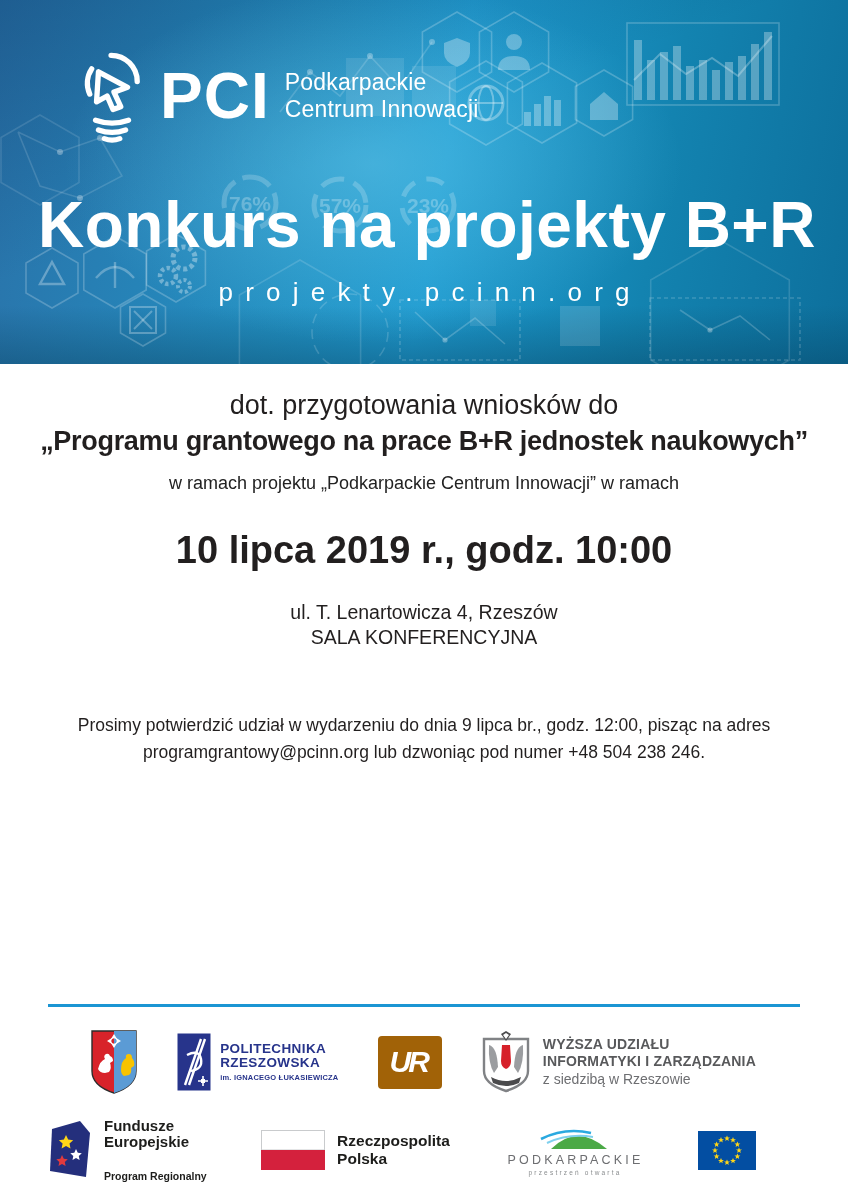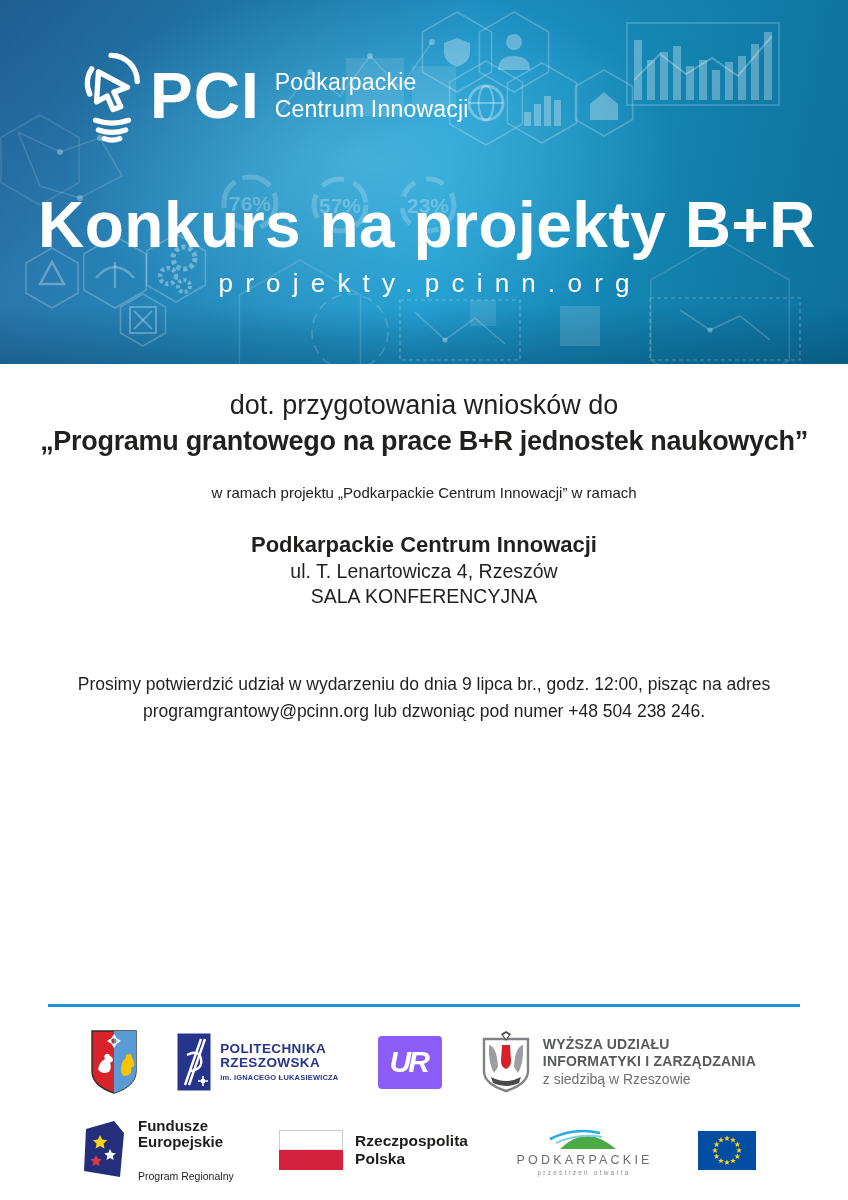--- a/index.html
+++ b/index.html
@@ -16,74 +16,74 @@
       linear-gradient(to top, rgba(6,62,92,.40), rgba(6,62,92,0) 16%),
       linear-gradient(160deg, rgba(12,60,105,.38), rgba(12,60,105,0) 42%),
       linear-gradient(100deg, #2a72a9 0%, #2390c2 36%, #1f9bd0 52%, #1383b0 76%, #0d6f9c 100%);
     overflow:hidden;
   }
   .banner-decor{position:absolute;top:0;left:0;}
   .brand{position:absolute;top:48px;left:82px;display:flex;align-items:center;}
   .brand-icon{width:62px;height:96px;}
   .brand-acronym{
     color:#fff;font-size:64px;font-weight:700;letter-spacing:1px;
-    margin-left:6px;line-height:1;
+    margin-left:16px;line-height:1;
   }
   .brand-name{
     color:#fff;font-size:23px;font-weight:400;line-height:1.18;
     margin-left:15px;letter-spacing:.2px;
   }
   .banner-title{
     position:absolute;top:190px;left:0;width:100%;margin:3px;text-align:center;
     color:#fff;font-size:64px;font-weight:800;letter-spacing:.5px;line-height:1;
   }
   .banner-url{
-    position:absolute;top:268px;left:0;width:100%;text-align:center;
+    position:absolute;top:277px;left:0;width:100%;text-align:center;
     color:#fff;font-size:26px;font-weight:300;letter-spacing:.47em;text-indent:.47em;
   }
   
   .content{position:absolute;top:364px;left:0;width:848px;text-align:center;}
   .invite-heading{
     margin:64px 0 0 0;font-size:42px;font-weight:300;line-height:1.22;
     letter-spacing:.5px;color:#1d1c1e;
   }
   .subject-intro{margin-top:26px;font-size:27px;font-weight:300;}
   .subject-program{margin-top:5px;font-size:27px;font-weight:700;letter-spacing:-.3px;}
-  .context{margin-top:26px;font-size:15px;font-weight:400;line-height:1.32;color:#222;}
+  .context{margin-top:15px;font-size:18px;font-weight:400;line-height:1.32;color:#222;}
   .datetime{margin-top:33px;font-size:38px;font-weight:700;}
   .venue{margin-top:28px;line-height:1.28;}
   .venue-name{font-size:22px;font-weight:700;}
   .venue-line{font-size:19.5px;font-weight:400;}
   .rsvp{margin-top:62px;font-size:17.5px;line-height:1.55;text-align:center;}
   .divider{
     position:absolute;top:1004px;left:48px;width:752px;height:3px;
     background:#1b95d3;border:none;
   }
   
   .partners{position:absolute;top:1022px;left:0;width:848px;}
   .partners-row{
     display:flex;align-items:center;justify-content:space-between;
     padding:0 92px 0 90px;height:80px;gap:12px;
   }
-  .partners-row.second{margin-top:8px;padding:0 92px 0 80px;}
+  .partners-row.second{margin-top:8px;padding:0 92px 0 46px;}
   .logo-block{display:flex;align-items:center;}
   .pr-text{margin-left:9px;color:#27348b;line-height:1.1;text-align:left;}
   .pr-main{font-size:13.5px;font-weight:700;letter-spacing:.4px;}
   .pr-sub{font-size:7.5px;font-weight:700;margin-top:3px;letter-spacing:.2px;}
   .ur-box{
-    width:64px;height:53px;background:#8b5cf6;border-radius:4px;
+    width:64px;height:53px;background:#a16207;border-radius:4px;
     display:flex;align-items:center;justify-content:center;
   }
   .ur-mark{color:#fff;font-size:30px;font-weight:700;font-style:italic;letter-spacing:-3px;padding-right:3px;}
   .wsiiz-text{margin-left:12px;color:#58595b;line-height:1.25;text-align:left;}
   .wsiiz-main{font-size:14px;font-weight:700;letter-spacing:.2px;}
   .wsiiz-sub{font-size:14px;font-weight:400;color:#6d6e71;}
   .fe-text{margin-left:10px;text-align:left;line-height:1.1;color:#1d1d1b;}
   .fe-main{font-size:15px;font-weight:700;}
-  .fe-sub{font-size:10.5px;font-weight:400;margin-top:20px;}
+  .fe-sub{font-size:10.5px;font-weight:700;margin-top:20px;}
   .pl-text{margin-left:12px;text-align:left;line-height:1.15;color:#1d1d1b;}
   .pl-main{font-size:15.5px;font-weight:700;}
   .pk-block{display:flex;flex-direction:column;align-items:center;}
   .pk-main{font-size:12.5px;font-weight:400;letter-spacing:3.2px;color:#6d6e71;margin-top:2px;text-indent:3.2px;}
   .pk-sub{font-size:6.5px;letter-spacing:2.2px;color:#8a8d8f;margin-top:2px;text-indent:2.2px;}
   .ue-text{margin-right:12px;text-align:right;line-height:1.12;color:#1d1d1b;}
   .ue-main{font-size:15.5px;font-weight:700;}
   .ue-sub{font-size:11px;font-weight:700;margin-top:3px;}
 </style>
 </head>
@@ -232,23 +232,23 @@
 
   <main class="content">
 
     <div class="subject-intro">dot. przygotowania wniosków do</div>
     <div class="subject-program">„Programu grantowego na prace B+R jednostek naukowych”</div>
 
     <div class="context">
       <div>w ramach projektu „Podkarpackie Centrum Innowacji” w ramach</div>
     </div>
 
+    <div class="datetime">10 lipca 2019 r., godz. 10:00</div>
 
     <div class="venue">
-      <div class="venue-name">Podkarpackie Centrum Innowacji</div>
       <div class="venue-line">ul. T. Lenartowicza 4, Rzeszów</div>
       <div class="venue-line">SALA KONFERENCYJNA</div>
     </div>
 
     <div class="rsvp">
       <div>Prosimy potwierdzić udział w wydarzeniu do dnia 9 lipca br., godz. 12:00, pisząc na adres</div>
       <div>programgrantowy@pcinn.org lub dzwoniąc pod numer +48 504 238 246.</div>
     </div>
   </main>
 

